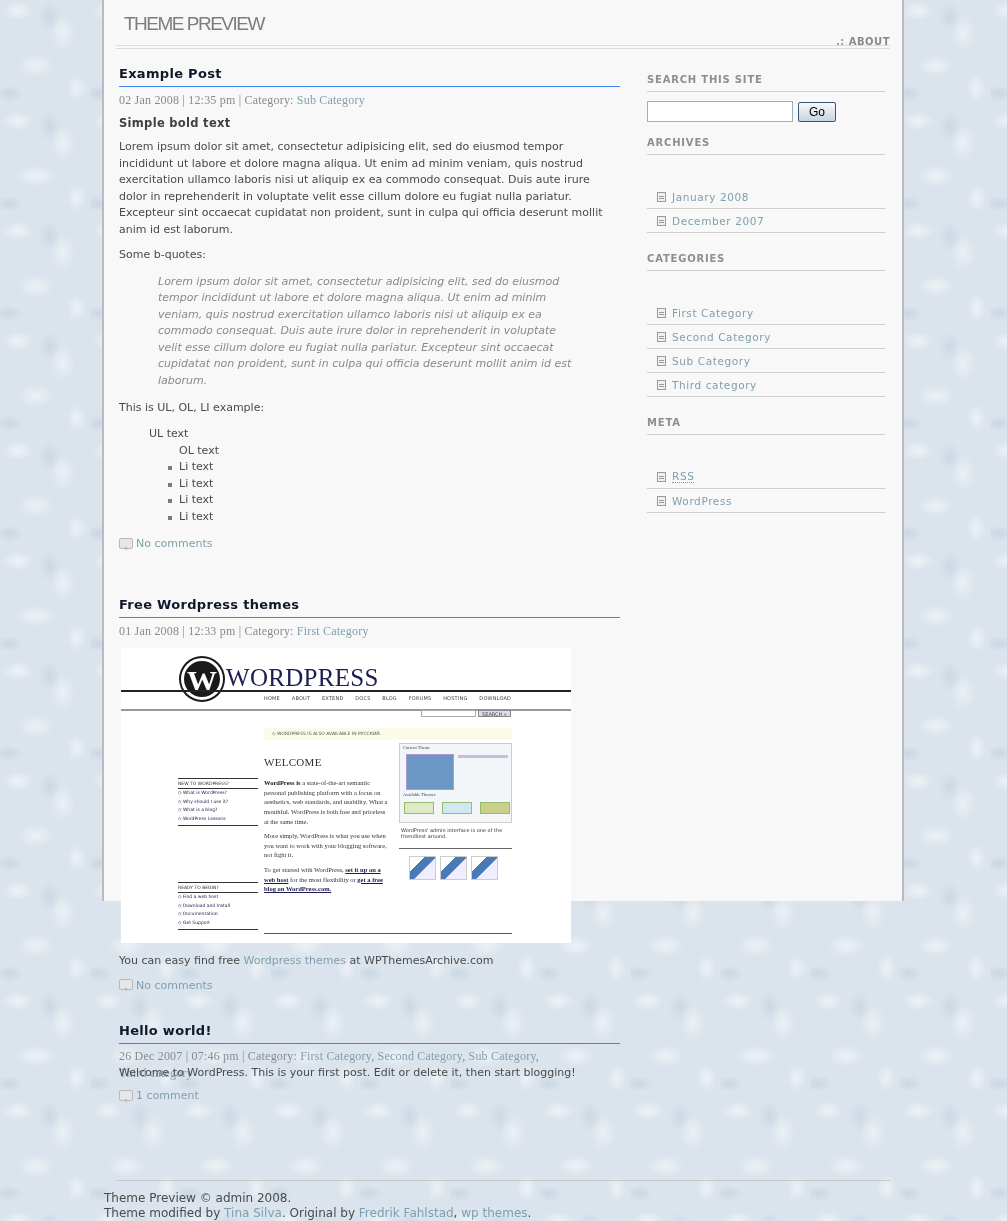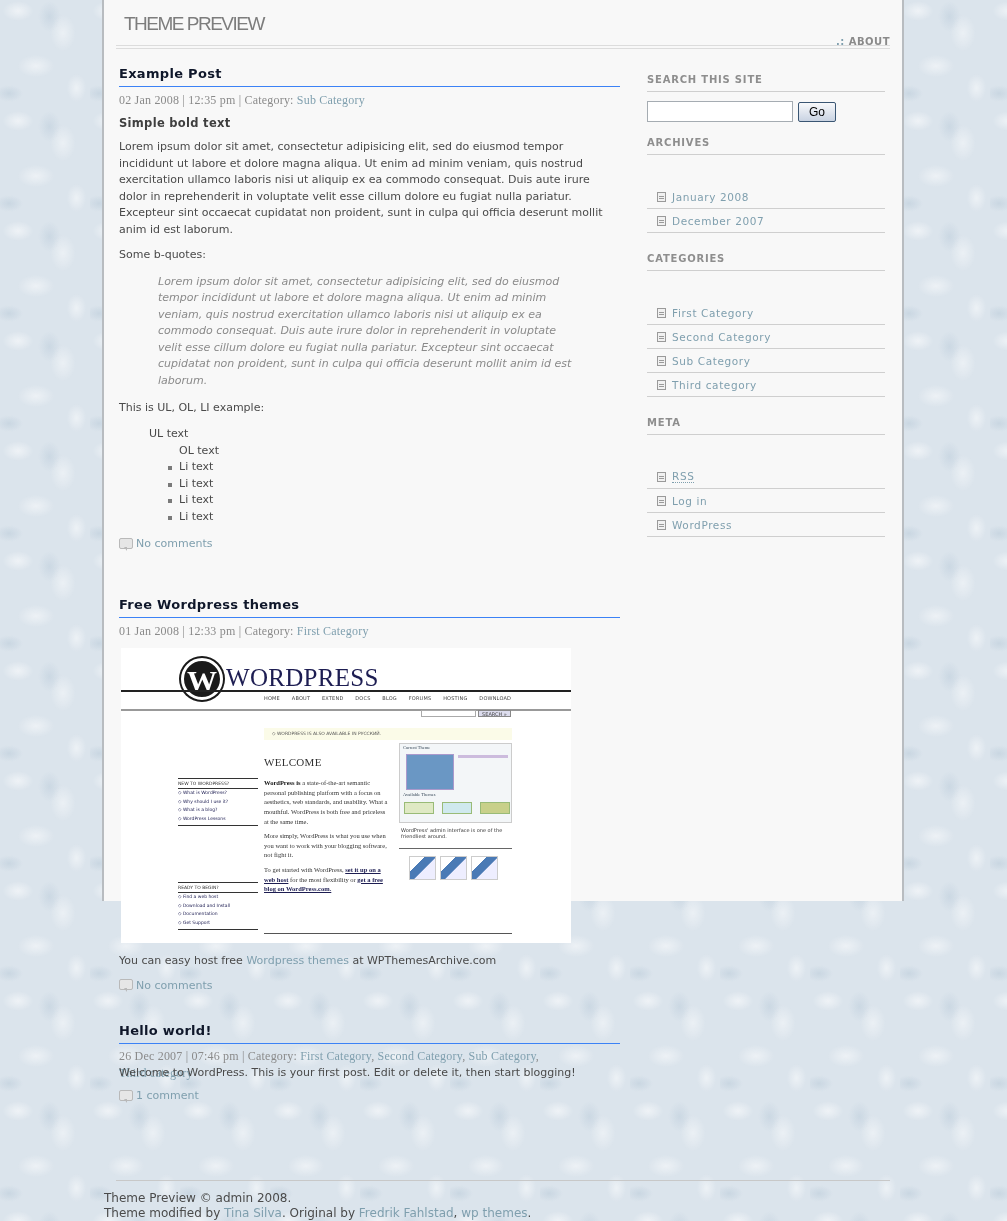--- a/index.html
+++ b/index.html
@@ -267,21 +267,21 @@
           <div class="tb-a" style="left:80px;background:#c8d08a"></div>
         </div>
         <div class="caption">WordPress' admin interface is one of the friendliest around.</div>
         <div class="rule3"></div>
         <div class="thumb" style="left:288px"></div>
         <div class="thumb" style="left:319px"></div>
         <div class="thumb" style="left:350px"></div>
         <div class="rule4"></div>
       </div>
 
-      <p class="para" style="margin-top:10px"><span>You can easy host free </span><a href="#">Wordpress themes</a><span> at WPThemesArchive.com</span></p>
+      <p class="para" style="margin-top:10px"><span>You can easy find free </span><a href="#">Wordpress themes</a><span> at WPThemesArchive.com</span></p>
       <a class="comments" style="margin-top:9px" href="#">
           <span class="bubble"></span>
           <span>No comments</span>
         </a>
     </div>
 
     <div class="post" style="margin-top:31px">
       <a class="post-title" style="display:block" href="#">Hello world!</a>
       <div class="post-meta" style="line-height:17px;height:17px;margin-top:4px">
         <span>26 Dec 2007</span> | <span>07:46 pm</span> | <span>Category:</span> <a href="#">First Category</a>, <a href="#">Second Category</a>, <a href="#">Sub Category</a>,<br><a href="#">Third category</a>
@@ -343,24 +343,20 @@
 
     <div class="widget">
       <div class="widget-title">META</div>
       <ul class="widget-list">
         <li>
             <span class="doc-icon"></span>
             <a href="#" class="abbr">RSS</a>
           </li>
         <li>
             <span class="doc-icon"></span>
-            <a href="#">Log in</a>
-          </li>
-        <li>
-            <span class="doc-icon"></span>
             <a href="#">WordPress</a>
           </li>
       </ul>
     </div>
   </div>
 
   <div id="footer-rule"></div>
   <div id="footer">
     <div>Theme Preview © admin 2008.</div>
     <div><span>Theme modified by </span><a href="#">Tina Silva</a><span>. Original by </span><a href="#">Fredrik Fahlstad</a><span>, </span><a href="#">wp themes</a><span>.</span></div>

